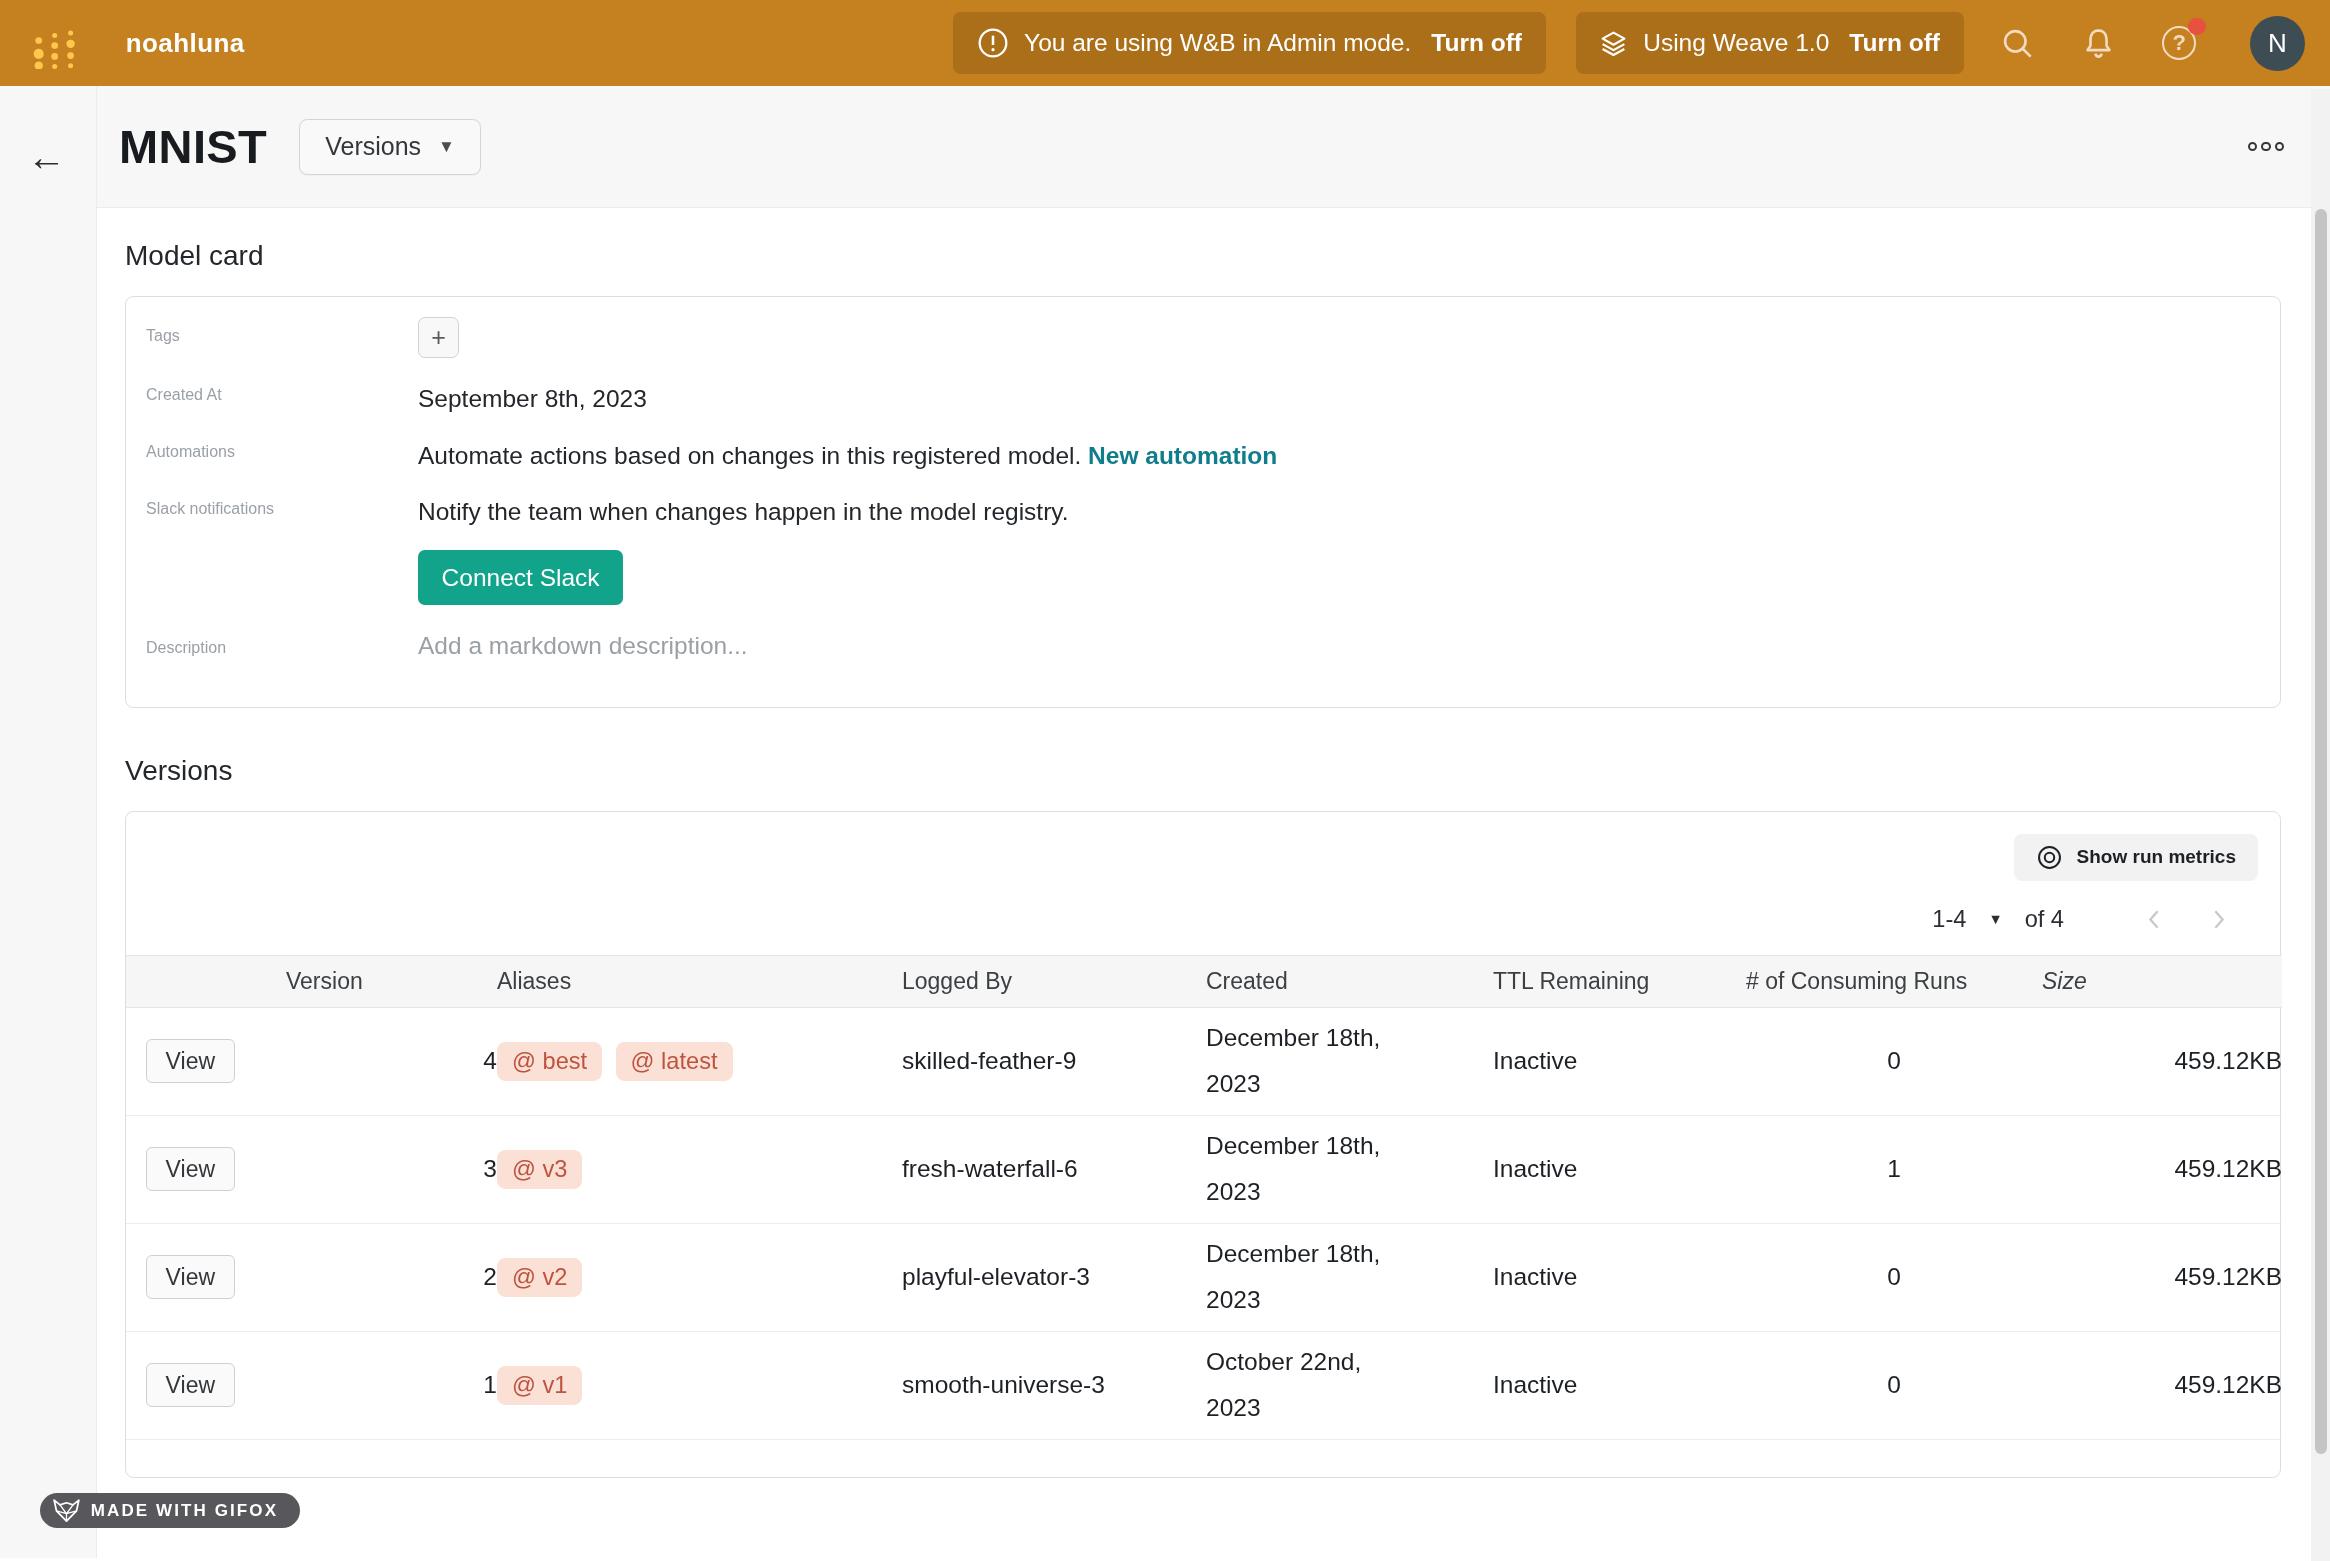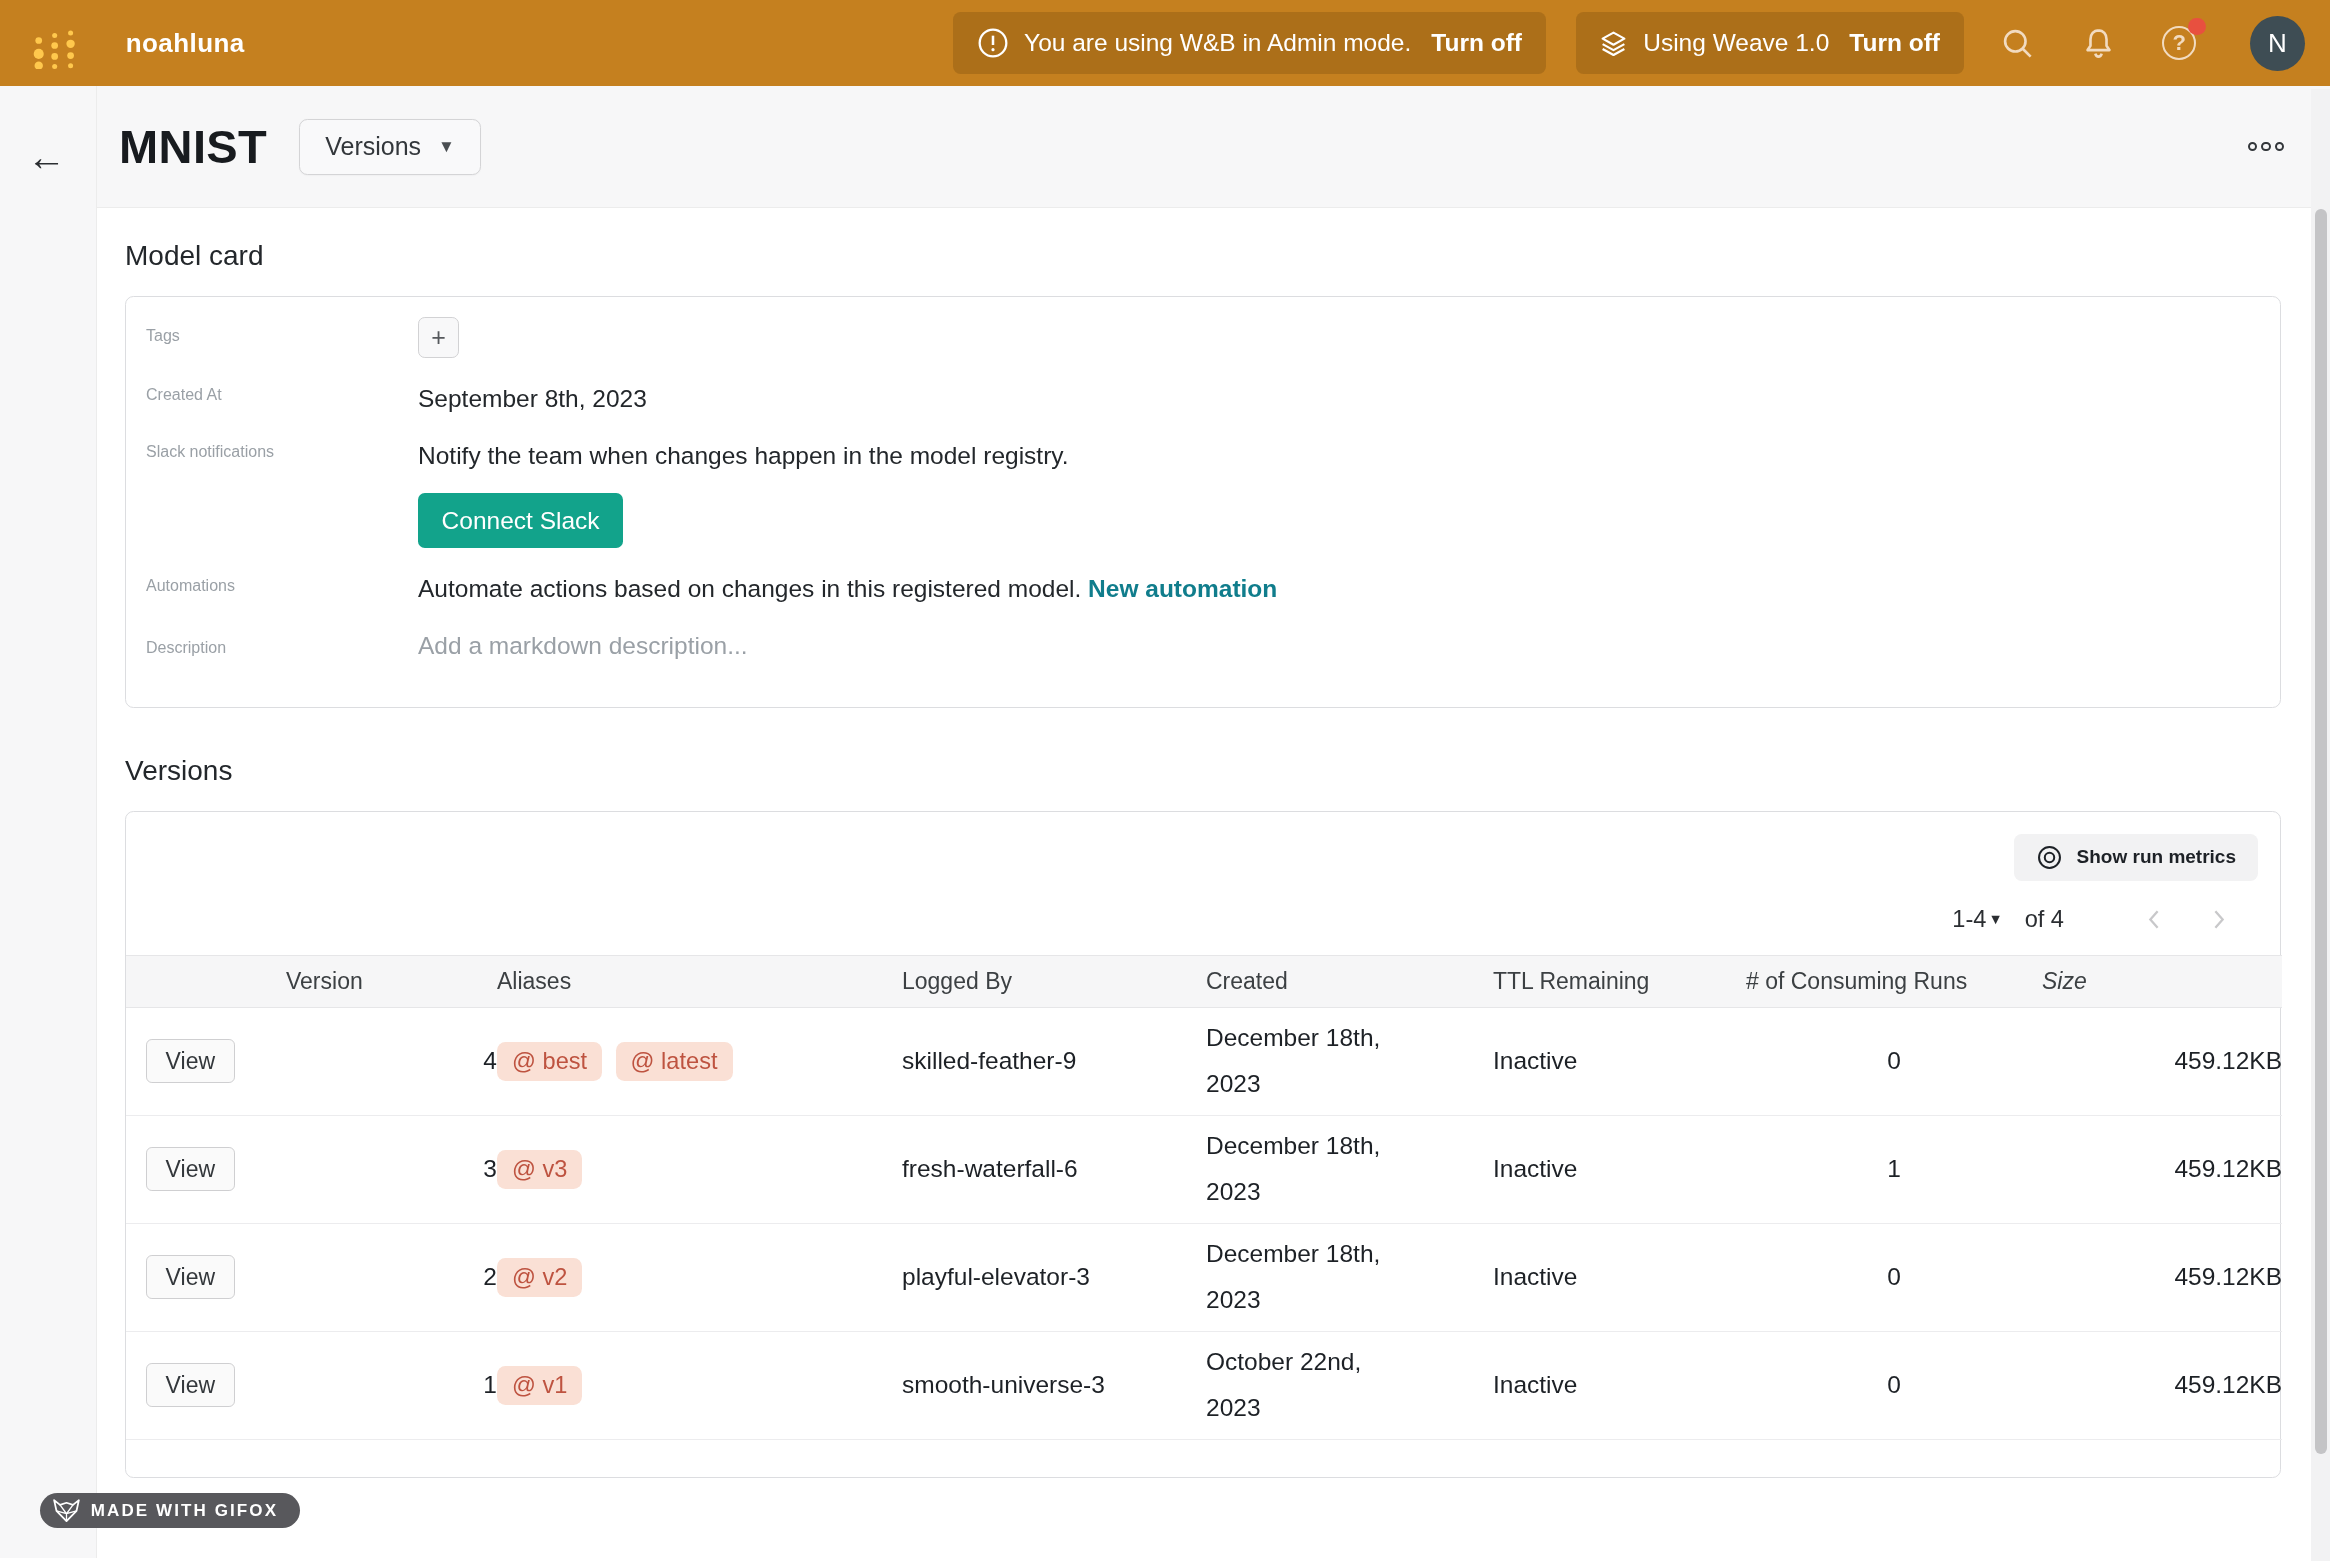--- a/index.html
+++ b/index.html
@@ -60,21 +60,21 @@
   .slack-btn{margin-top:22px;display:inline-block;background:#12A38B;color:#fff;font-size:24.5px;
              padding:13.5px 23.6px;border-radius:6.8px;border:none;cursor:pointer;}
 
   
   .versions-card{margin-top:5px;padding-bottom:37px;}
   .vc-toolbar{display:flex;justify-content:flex-end;padding:22px 22px 0 0;}
   .show-metrics{display:flex;align-items:center;gap:13.5px;background:#f2f2f3;border:none;border-radius:7.6px;
                 padding:10px 22px;font-size:19px;font-weight:bold;color:#1d2126;cursor:pointer;}
   .vc-pagination{display:flex;justify-content:flex-end;align-items:center;gap:22px;
                  padding:25px 49px 0 0;font-size:23.6px;color:#2b2e32;}
-  .pg-range{display:flex;align-items:center;gap:2px;cursor:pointer;}
+  .pg-range{display:flex;align-items:center;gap:22px;cursor:pointer;}
   .pg-caret{font-size:14.4px;color:#2b2e32;}
   .pg-nav{display:flex;gap:39px;margin-left:56px;}
   .pg-chev{color:#c8c8ca;cursor:default;}
   .pg-chev svg{display:block;}
 
   table.versions{width:100%;border-collapse:collapse;table-layout:fixed;margin-top:22px;}
   table.versions thead tr{background:#f6f6f7;border-top:0.8px solid #e6e6e8;border-bottom:0.8px solid #e6e6e8;height:52px;}
   table.versions th{font-size:23px;font-weight:400;color:#3c4043;text-align:left;padding:0;}
   table.versions tbody tr{height:108px;border-bottom:0.8px solid #ececee;}
   table.versions td{font-size:24.5px;color:#1d2126;padding:0;vertical-align:middle;}
@@ -197,31 +197,31 @@
         <div class="card model-card">
           <div class="mc-row">
             <div class="mc-label">Tags</div>
             <button class="plus-btn">+</button>
           </div>
           <div class="mc-row">
             <div class="mc-label">Created At</div>
             <div class="mc-value">September 8th, 2023</div>
           </div>
           <div class="mc-row">
+            <div class="mc-label">Automations</div>
+            <div class="mc-value">
+              <span>Automate actions based on changes in this registered model.</span>
+              <span class="teal-link">New automation</span>
+            </div>
+          </div>
+          <div class="mc-row">
             <div class="mc-label">Slack notifications</div>
             <div class="mc-value">
               <span>Notify the team when changes happen in the model registry.</span><br>
               <button class="slack-btn">Connect Slack</button>
-            </div>
-          </div>
-          <div class="mc-row">
-            <div class="mc-label">Automations</div>
-            <div class="mc-value">
-              <span>Automate actions based on changes in this registered model.</span>
-              <span class="teal-link">New automation</span>
             </div>
           </div>
           <div class="mc-row">
             <div class="mc-label">Description</div>
             <div class="mc-value mc-muted">Add a markdown description...</div>
           </div>
         </div>
 
         <div class="section-h" style="margin-top:47px;">Versions</div>
 

